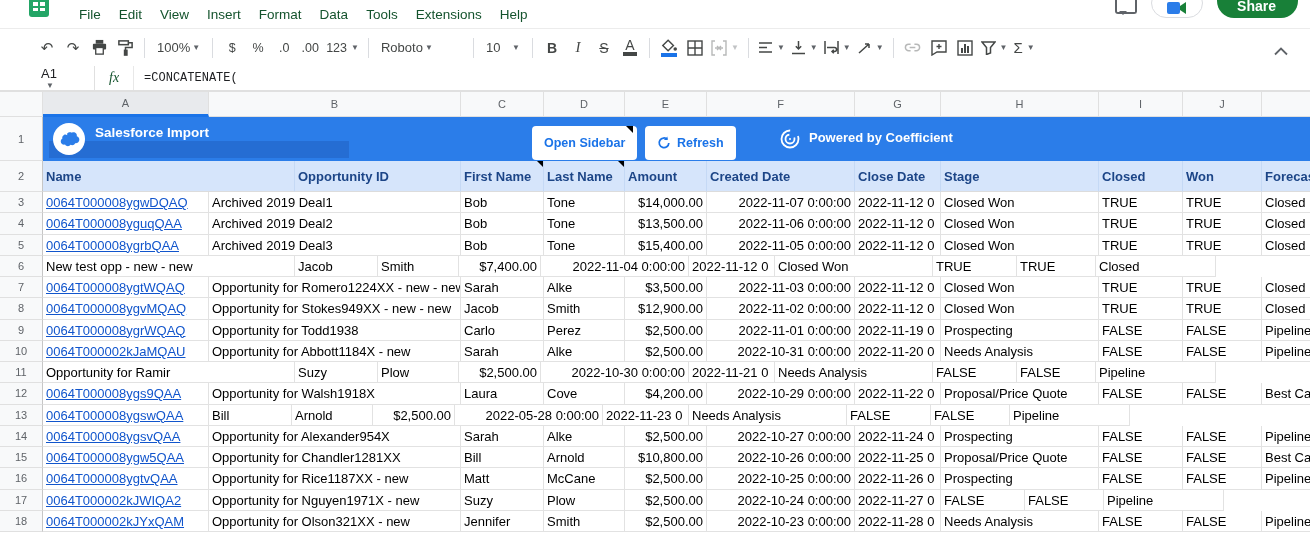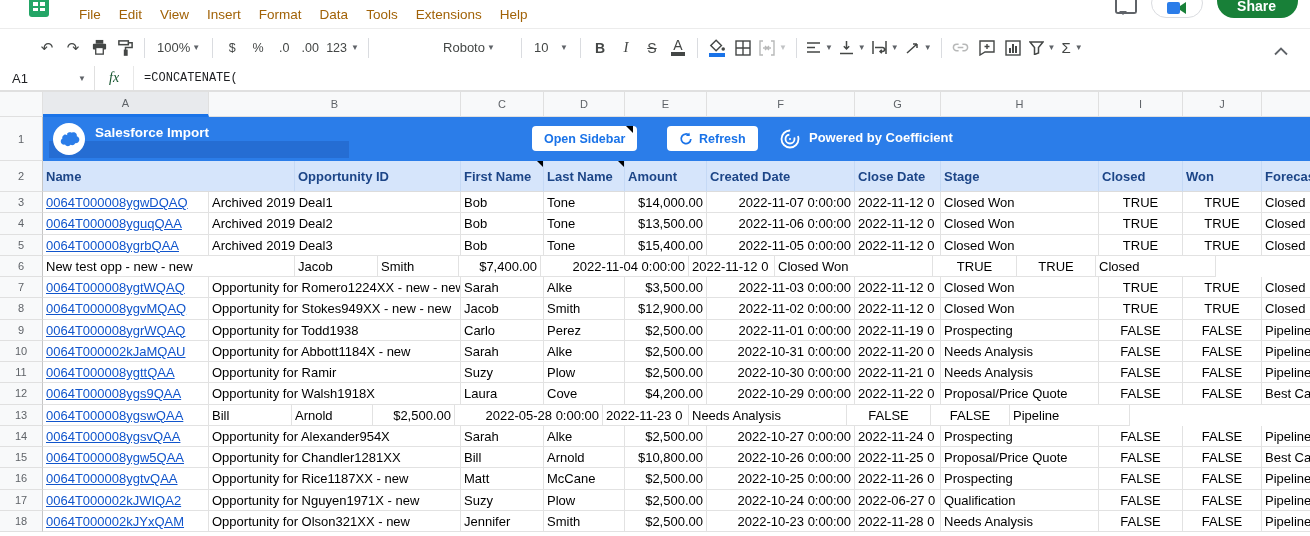--- a/index.html
+++ b/index.html
@@ -4,21 +4,21 @@
 <style>
   * { margin:0; padding:0; box-sizing:border-box; }
   html,body { width:1310px; height:536px; overflow:hidden; background:#fff;
     font-family:"Liberation Sans", sans-serif; }
   .app { position:relative; width:1310px; height:536px; overflow:hidden; }
 
   
   .menubar { position:relative; height:28px; background:#fff; display:flex; align-items:center; }
   .sheets-logo { position:absolute; left:27px; top:-7px; width:24px; height:24px; }
   .menus { display:flex; margin-left:70px; gap:0; }
-  .menu-item { font-size:13.5px; color:#a16207; padding:4px 9px; cursor:pointer; border-radius:4px; }
+  .menu-item { font-size:13.5px; color:#14532d; padding:4px 9px; cursor:pointer; border-radius:4px; }
   .menubar-right { position:absolute; right:12px; top:0; height:28px; display:flex; align-items:flex-start; gap:14px; }
   .comment-bubble { width:22px; height:20px; margin-top:-6px; border:2px solid #5f6368; border-top:none; border-radius:0 0 3px 3px; position:relative; }
   .comment-bubble:after { content:""; position:absolute; left:2px; bottom:-7px; border:4px solid transparent; border-top-color:#5f6368; }
   .meet-pill { width:52px; height:30px; margin-top:-12px; border:1px solid #dadce0; border-radius:15px; background:#fff; display:flex; align-items:flex-end; justify-content:center; padding-bottom:3px; }
   .share-btn { height:34px; margin-top:-16px; background:#188038; color:#fff; border:none; border-radius:17px; padding:0 22px 0 20px; font-size:14px; font-weight:bold; font-family:inherit; display:flex; align-items:flex-end; padding-bottom:4px; gap:6px; }
 
   
   .toolbar { height:38px; background:#fff; border-top:1px solid #ececec; display:flex; align-items:center; padding-left:34px; color:#444746; }
   .tbtn { display:flex; align-items:center; justify-content:center; min-width:26px; height:26px; border-radius:4px; cursor:pointer; font-size:14px; color:#444746; gap:2px; padding:0 3px; }
   .tbtn svg { display:block; }
@@ -26,64 +26,64 @@
   .caret { font-size:8px; color:#5f6368; margin-left:2px; }
   .glyph { font-size:15px; }
   .small-label { font-size:12.5px; }
   .bold-g { font-weight:bold; font-size:14px; }
   .italic-g { font-style:italic; font-family:"Liberation Serif",serif; font-size:15px; }
   .strike-g { text-decoration:line-through; font-size:14px; }
   .a-color { font-size:14px; line-height:12px; text-align:center; }
   .a-color .bar { display:block; height:4px; width:14px; background:#444746; margin-top:1px; }
   .fill-active .bar2 { display:block; height:4px; width:16px; background:#1a73e8; margin-top:1px; }
   .zoom-box, .font-box, .size-box { display:flex; align-items:center; font-size:13px; color:#444746; cursor:pointer; padding:0 6px; height:26px; border-radius:4px; }
-  .font-box { width:92px; justify-content:center;margin-left:48px; }
+  .font-box { width:92px; justify-content:flex-start; }
   .size-box { width:46px; justify-content:space-between; }
   .collapse-btn { position:absolute; right:16px; top:38px; }
   .disabled { opacity:.38; }
 
   
   .formulabar { height:25px; background:#fff; border-bottom:1px solid #e0e0e0; display:flex; align-items:center; }
-  .namebox { width:86px; padding-left:12px; font-size:13px; color:#202124; display:flex; align-items:center; justify-content:space-between; }
+  .namebox { width:86px; padding-left:12px; font-size:13px; color:#202124; display:flex; align-items:center; justify-content:space-between;flex-direction:column; }
   .fb-sep { width:1px; height:24px; background:#e0e0e0; margin:0 0 0 8px; }
   .fx { font-family:"Liberation Serif",serif; font-style:italic; color:#14532d; font-size:14px; padding:0 14px; }
   .formula-input { font-family:"Liberation Mono",monospace; font-size:12px; color:#202124; flex:1; border-left:1px solid #e8e8e8; padding-left:10px; height:100%; display:flex; align-items:center; }
 
   
   .grid { position:relative; width:1425px; }
   .colheaders { display:flex; height:26px; }
   .cornerbox { width:43px; height:26px; background:#f8f9fa; border:1px solid #e0e0e0; border-left:none; }
   .colh { height:26px; background:#f8f9fa; border-right:1px solid #e0e0e0; border-top:1px solid #e0e0e0; border-bottom:1px solid #e0e0e0; font-size:11px; color:#5f6368; text-align:center; line-height:24px; cursor:pointer; }
   .colh.active { background:#e8eaed; border-bottom:3px solid #1a73e8; line-height:22px; }
 
   .row { display:flex; }
   .gutter { width:43px; background:#f8f9fa; border-right:1px solid #c6c6c6; border-bottom:1px solid #e0e0e0; font-size:11px; color:#5f6368; text-align:center; display:flex; align-items:center; justify-content:center; cursor:pointer; flex:0 0 43px; }
 
   
   .w0{width:166px} .w1{width:252px} .w2{width:83px} .w3{width:81px} .w4{width:82px}
   .w5{width:148px} .w6{width:86px} .w7{width:158px} .w8{width:84px} .w9{width:79px} .w10{width:120px}
 
   .cell { height:21.25px; line-height:21px; font-size:13px; color:#000; padding:0 3px; border-right:1px solid #e2e2e2; border-bottom:1px solid #e2e2e2; overflow:hidden; white-space:nowrap; cursor:cell; flex-shrink:0; }
   .num { text-align:right; }
-  .ctr { text-align:center; }
+  .ctr { }
   .link { color:#1155cc; text-decoration:underline; cursor:pointer; }
 
   .hrow .cell { height:31px; line-height:31px; background:#d6e5fb; color:#1c4587; font-weight:bold; border-right:1px solid #c5d9f5; border-bottom:1px solid #dcdcdc; position:relative; }
   .corner-mark { position:absolute; top:0; right:0; width:0; height:0; border-left:6px solid transparent; border-top:6px solid #000; }
 
   
   .banner-row { height:44px; }
   .banner-row .gutter { height:44px; }
   .banner { position:relative; flex:1; height:44px; background:#2b7de9; overflow:hidden; }
   .redact { position:absolute; left:6px; top:24px; width:300px; height:17px; background:rgba(10,40,110,0.18); }
   .sf-logo { position:absolute; left:10px; top:6px; width:32px; height:32px; background:#fff; border-radius:50%; display:flex; align-items:center; justify-content:center; }
   .banner-title { position:absolute; left:52px; top:8px; color:#fff; font-size:13.5px; font-weight:bold; }
-  .banner-btn { position:absolute; top:9px; height:25px; background:#fff; color:#1a73e8; font-weight:bold; font-size:12.5px; border:none; border-radius:4px; padding:0 12px; display:flex; align-items:center; gap:6px; font-family:inherit; cursor:pointer; }
+  .banner-btn { position:absolute; top:9px; height:34px; background:#fff; color:#1a73e8; font-weight:bold; font-size:12.5px; border:none; border-radius:4px; padding:0 12px; display:flex; align-items:center; gap:6px; font-family:inherit; cursor:pointer; }
   .btn-open { left:489px; }
-  .btn-refresh { left:624px; }
+  .btn-refresh { left:602px; }
   .banner-note { position:absolute; left:583px; top:9px; width:0; height:0; border-left:7px solid transparent; border-top:7px solid #000; }
   .coeff-logo { position:absolute; left:736px; top:11px; }
   .powered { position:absolute; left:766px; top:13px; color:#fff; font-size:13px; font-weight:bold; }
 </style>
 </head>
 <body>
 
 <div class="app">
 
   <div class="menubar">
@@ -431,21 +431,20 @@
           <div class="cell w4 num">$2,500.00</div>
           <div class="cell w5 num">2022-10-31 0:00:00</div>
           <div class="cell w6">2022-11-20 0</div>
           <div class="cell w7">Needs Analysis</div>
           <div class="cell w8 ctr">FALSE</div>
           <div class="cell w9 ctr">FALSE</div>
           <div class="cell w10">Pipeline</div>
         </div>
         <div class="row">
           <div class="gutter">11</div>
-          <div class="cell w0 link">0064T000008ygttQAA</div>
           <div class="cell w1">Opportunity for Ramir</div>
           <div class="cell w2">Suzy</div>
           <div class="cell w3">Plow</div>
           <div class="cell w4 num">$2,500.00</div>
           <div class="cell w5 num">2022-10-30 0:00:00</div>
           <div class="cell w6">2022-11-21 0</div>
           <div class="cell w7">Needs Analysis</div>
           <div class="cell w8 ctr">FALSE</div>
           <div class="cell w9 ctr">FALSE</div>
           <div class="cell w10">Pipeline</div>
@@ -520,22 +519,21 @@
           <div class="cell w10">Pipeline</div>
         </div>
         <div class="row">
           <div class="gutter">17</div>
           <div class="cell w0 link">0064T000002kJWIQA2</div>
           <div class="cell w1">Opportunity for Nguyen1971X - new</div>
           <div class="cell w2">Suzy</div>
           <div class="cell w3">Plow</div>
           <div class="cell w4 num">$2,500.00</div>
           <div class="cell w5 num">2022-10-24 0:00:00</div>
-          <div class="cell w6">2022-06-27 0</div>
-          <div class="cell w7">Qualification</div>
+          <div class="cell w6">2022-11-27 0</div>
           <div class="cell w8 ctr">FALSE</div>
           <div class="cell w9 ctr">FALSE</div>
           <div class="cell w10">Pipeline</div>
         </div>
         <div class="row">
           <div class="gutter">18</div>
           <div class="cell w0 link">0064T000002kJYxQAM</div>
           <div class="cell w1">Opportunity for Olson321XX - new</div>
           <div class="cell w2">Jennifer</div>
           <div class="cell w3">Smith</div>

